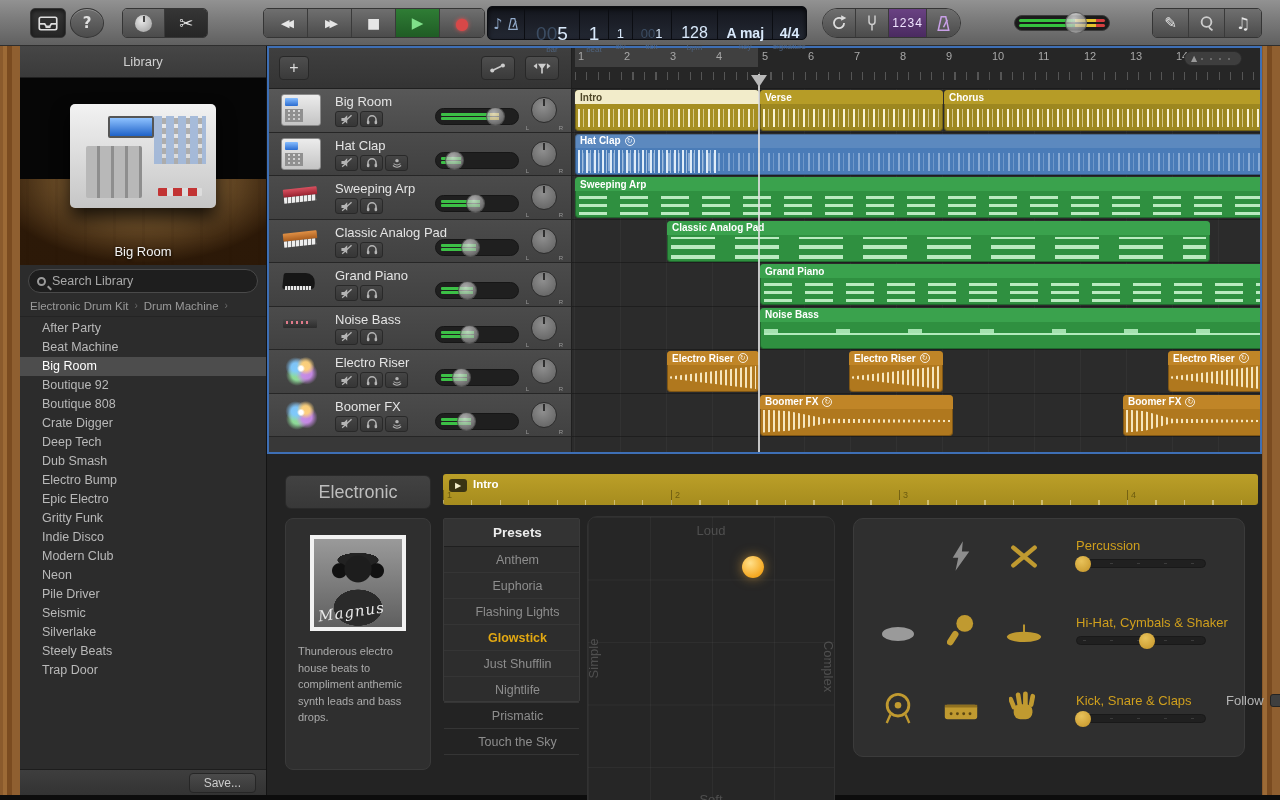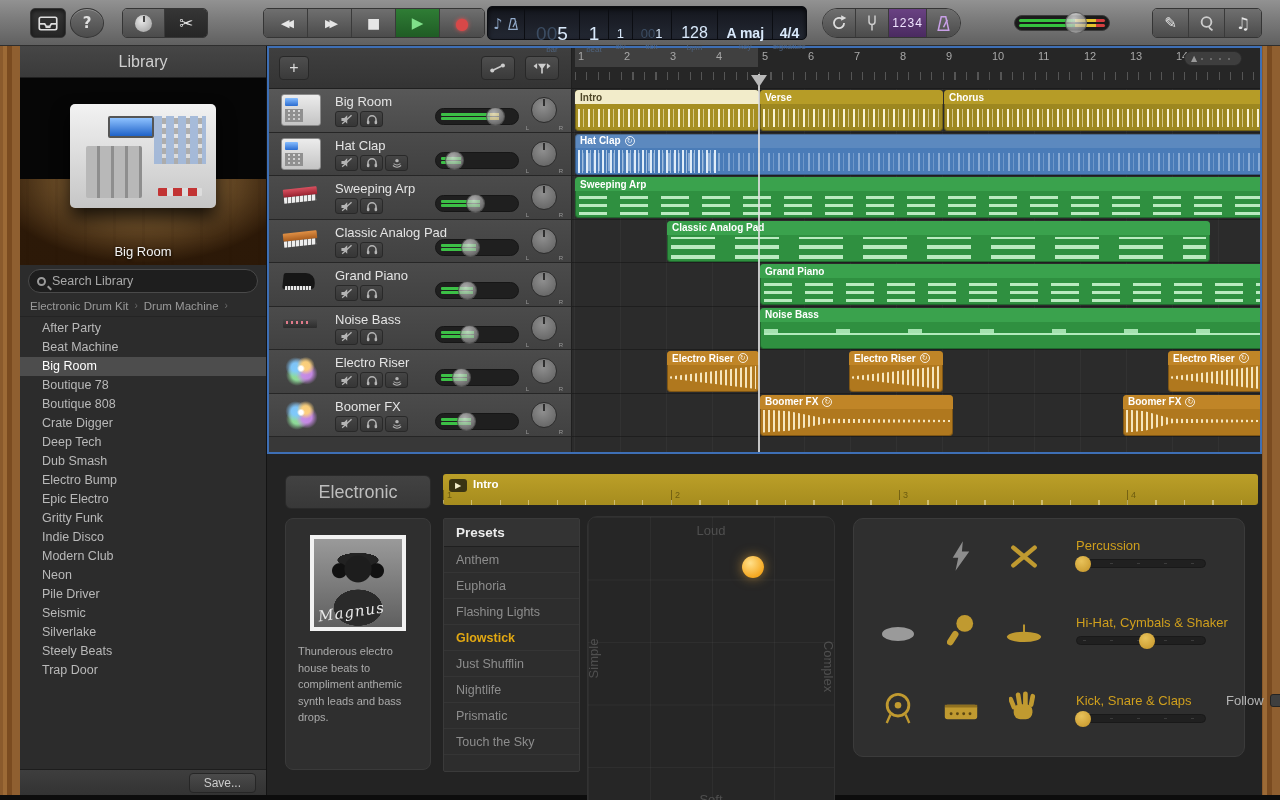--- a/index.html
+++ b/index.html
@@ -52,21 +52,21 @@
   
   .wood { position:absolute; top:46px; width:20px; height:754px;
     background:repeating-linear-gradient(90deg,#8a5a2c 0 3px,#9c6a36 3px 7px,#7a4b20 7px 12px,#8f5f30 12px 20px); }
   .wood.left { left:0; } .wood.right { left:1260px; }
   .bottombar-global { position:absolute; left:0; top:795px; width:1280px; height:5px; background:#0d0d0d; }
 
   
   .library { position:absolute; left:20px; top:46px; width:247px; height:749px; background:#2c2c2c;
     border-right:1px solid #141414; display:flex; flex-direction:column; }
   .lib-header { height:32px; background:linear-gradient(#464646,#3a3a3a); border-bottom:1px solid #202020;
-    color:#cfcfcf; font-size:16px; display:flex; align-items:center; justify-content:center; }
+    color:#cfcfcf; font-size:13px; display:flex; align-items:center; justify-content:center; }
   .stage { position:relative; height:187px; background:#060606; overflow:hidden; }
   .stage .floor { position:absolute; left:-20px; right:-20px; bottom:0; height:46%;
     background:radial-gradient(ellipse 70% 130% at 50% 0%, rgba(235,195,120,.50), rgba(40,22,6,.95) 75%),
     repeating-linear-gradient(90deg,#7c4f22 0 26px,#6b4019 26px 29px); }
   .machine { position:absolute; left:50%; top:26px; transform:translateX(-50%); width:146px; height:104px;
     background:linear-gradient(#f2f2f2,#c6c6c6); border-radius:5px; box-shadow:0 10px 18px rgba(0,0,0,.8); }
   .machine .screen { position:absolute; left:38px; top:12px; width:46px; height:22px;
     background:linear-gradient(#8ec2ff,#1f62c8); border:2px solid #555; border-radius:2px; }
   .machine .pads { position:absolute; left:16px; bottom:10px; width:56px; height:52px;
     background:repeating-linear-gradient(90deg,#b8b8b8 0 11px,#8e8e8e 11px 14px),
@@ -230,22 +230,22 @@
     background:linear-gradient(#bb9f28,#a68c1e); overflow:hidden; }
   .minitl .playchip { position:absolute; left:6px; top:5px; width:18px; height:13px; background:#3a3413;
     border-radius:3px; color:#f4eecb; font-size:8px; display:flex; align-items:center; justify-content:center; }
   .minitl .mlabel { position:absolute; left:30px; top:4px; color:#fff; font-size:11.5px; font-weight:bold; }
   .minitl .mticks { position:absolute; left:0; bottom:0; top:16px; right:0; display:flex; }
   .minitl .mticks span { width:228px; flex:none; color:#6d5c10; font-size:9px; padding-left:3px;
     border-left:1px solid rgba(80,66,10,.6); height:100%; }
   .minitl .tickmarks { position:absolute; left:0; right:0; bottom:0; height:5px;
     background:repeating-linear-gradient(90deg,rgba(245,235,190,.5) 0 1px,transparent 1px 28.5px); }
 
-  .presets { position:absolute; left:176px; top:64px; width:137px; height:254px; background:#2d2d2d;
-    border:1px solid #3a3a3a; border-radius:2px; }
+  .presets { position:absolute; left:176px; top:64px; width:137px; height:184px; background:#2d2d2d;
+    border:1px solid #3a3a3a; border-radius:2px;text-align:center; }
   .presets-head { height:28px; line-height:28px; padding-left:12px; color:#ececec; font-size:13.5px;
     font-weight:bold; background:#333; border-bottom:1px solid #1f1f1f; }
   .preset-item { height:26px; line-height:26px; padding-left:12px; color:#8d8d8d; font-size:12.5px;
     border-bottom:1px solid #353535; }
   .preset-item.selected { color:#e2a812; font-weight:bold; }
 
   .xypad { position:absolute; left:320px; top:62px; width:248px; height:298px; border-radius:10px;
     background:#262626; border:1px solid #323232;
     background-image:linear-gradient(rgba(255,255,255,.035) 1px,transparent 1px),
       linear-gradient(90deg,rgba(255,255,255,.035) 1px,transparent 1px);
@@ -441,21 +441,21 @@
     <span class="sep">›</span>
   </div>
   <div class="lib-list">
 
       <div class="lib-item"><span>After Party</span></div>
 
       <div class="lib-item"><span>Beat Machine</span></div>
 
       <div class="lib-item selected"><span>Big Room</span></div>
 
-      <div class="lib-item"><span>Boutique 78</span></div>
+      <div class="lib-item"><span>Boutique 92</span></div>
 
       <div class="lib-item"><span>Boutique 808</span></div>
 
       <div class="lib-item"><span>Crate Digger</span></div>
 
       <div class="lib-item"><span>Deep Tech</span></div>
 
       <div class="lib-item"><span>Dub Smash</span></div>
 
       <div class="lib-item"><span>Electro Bump</span></div>

